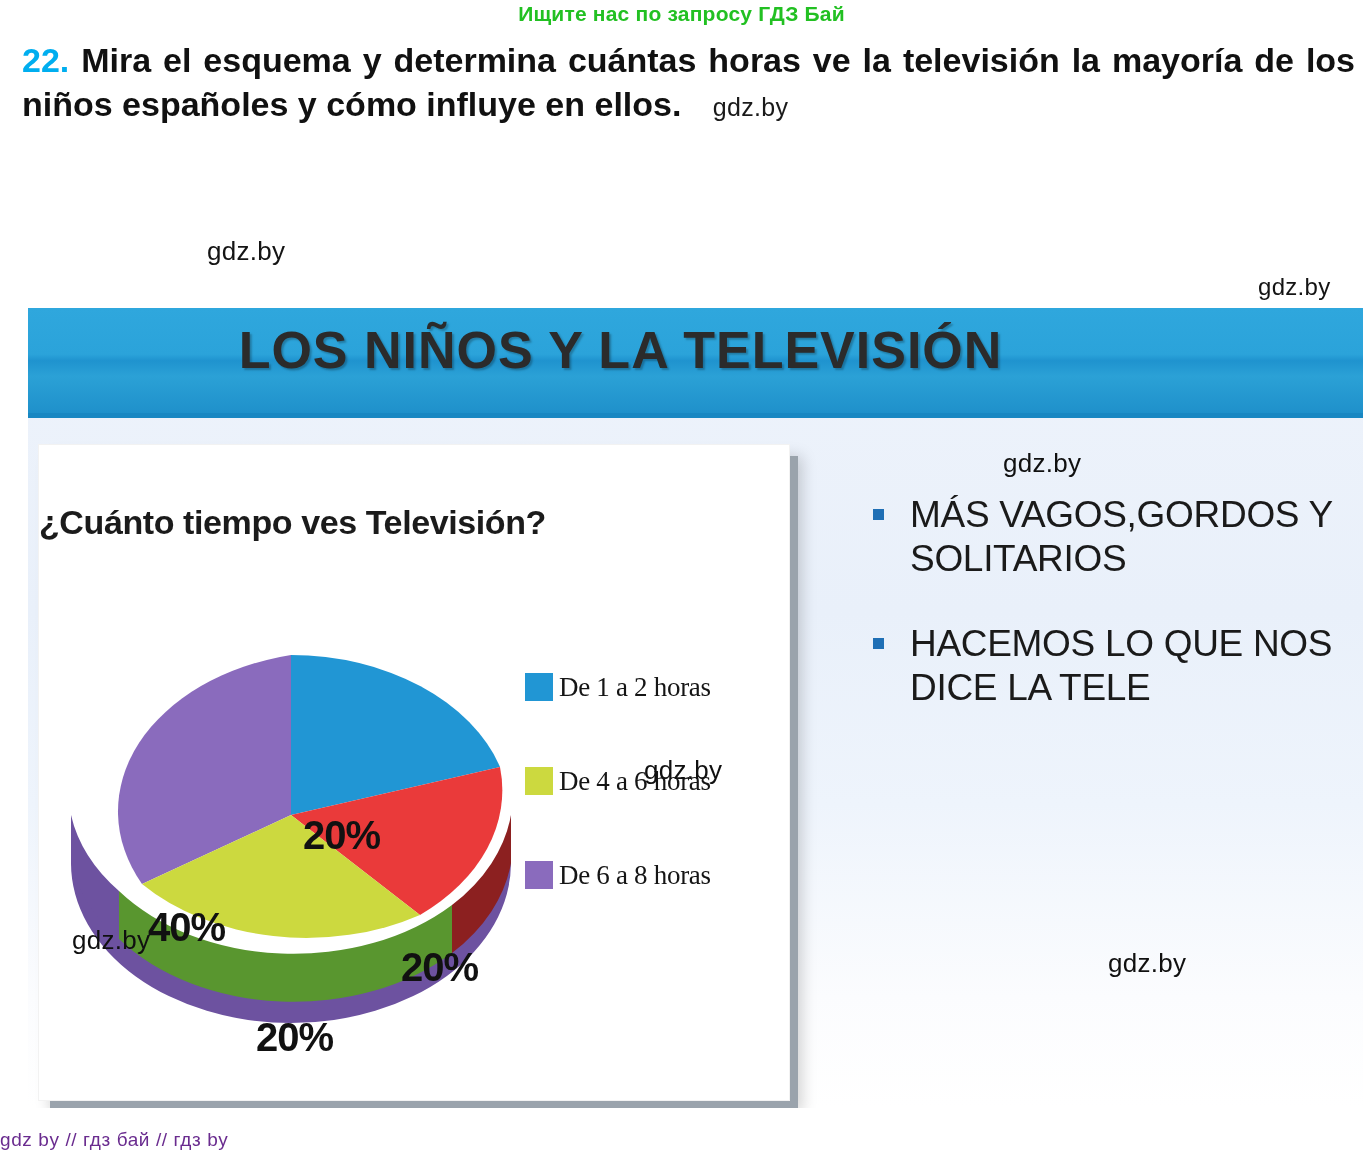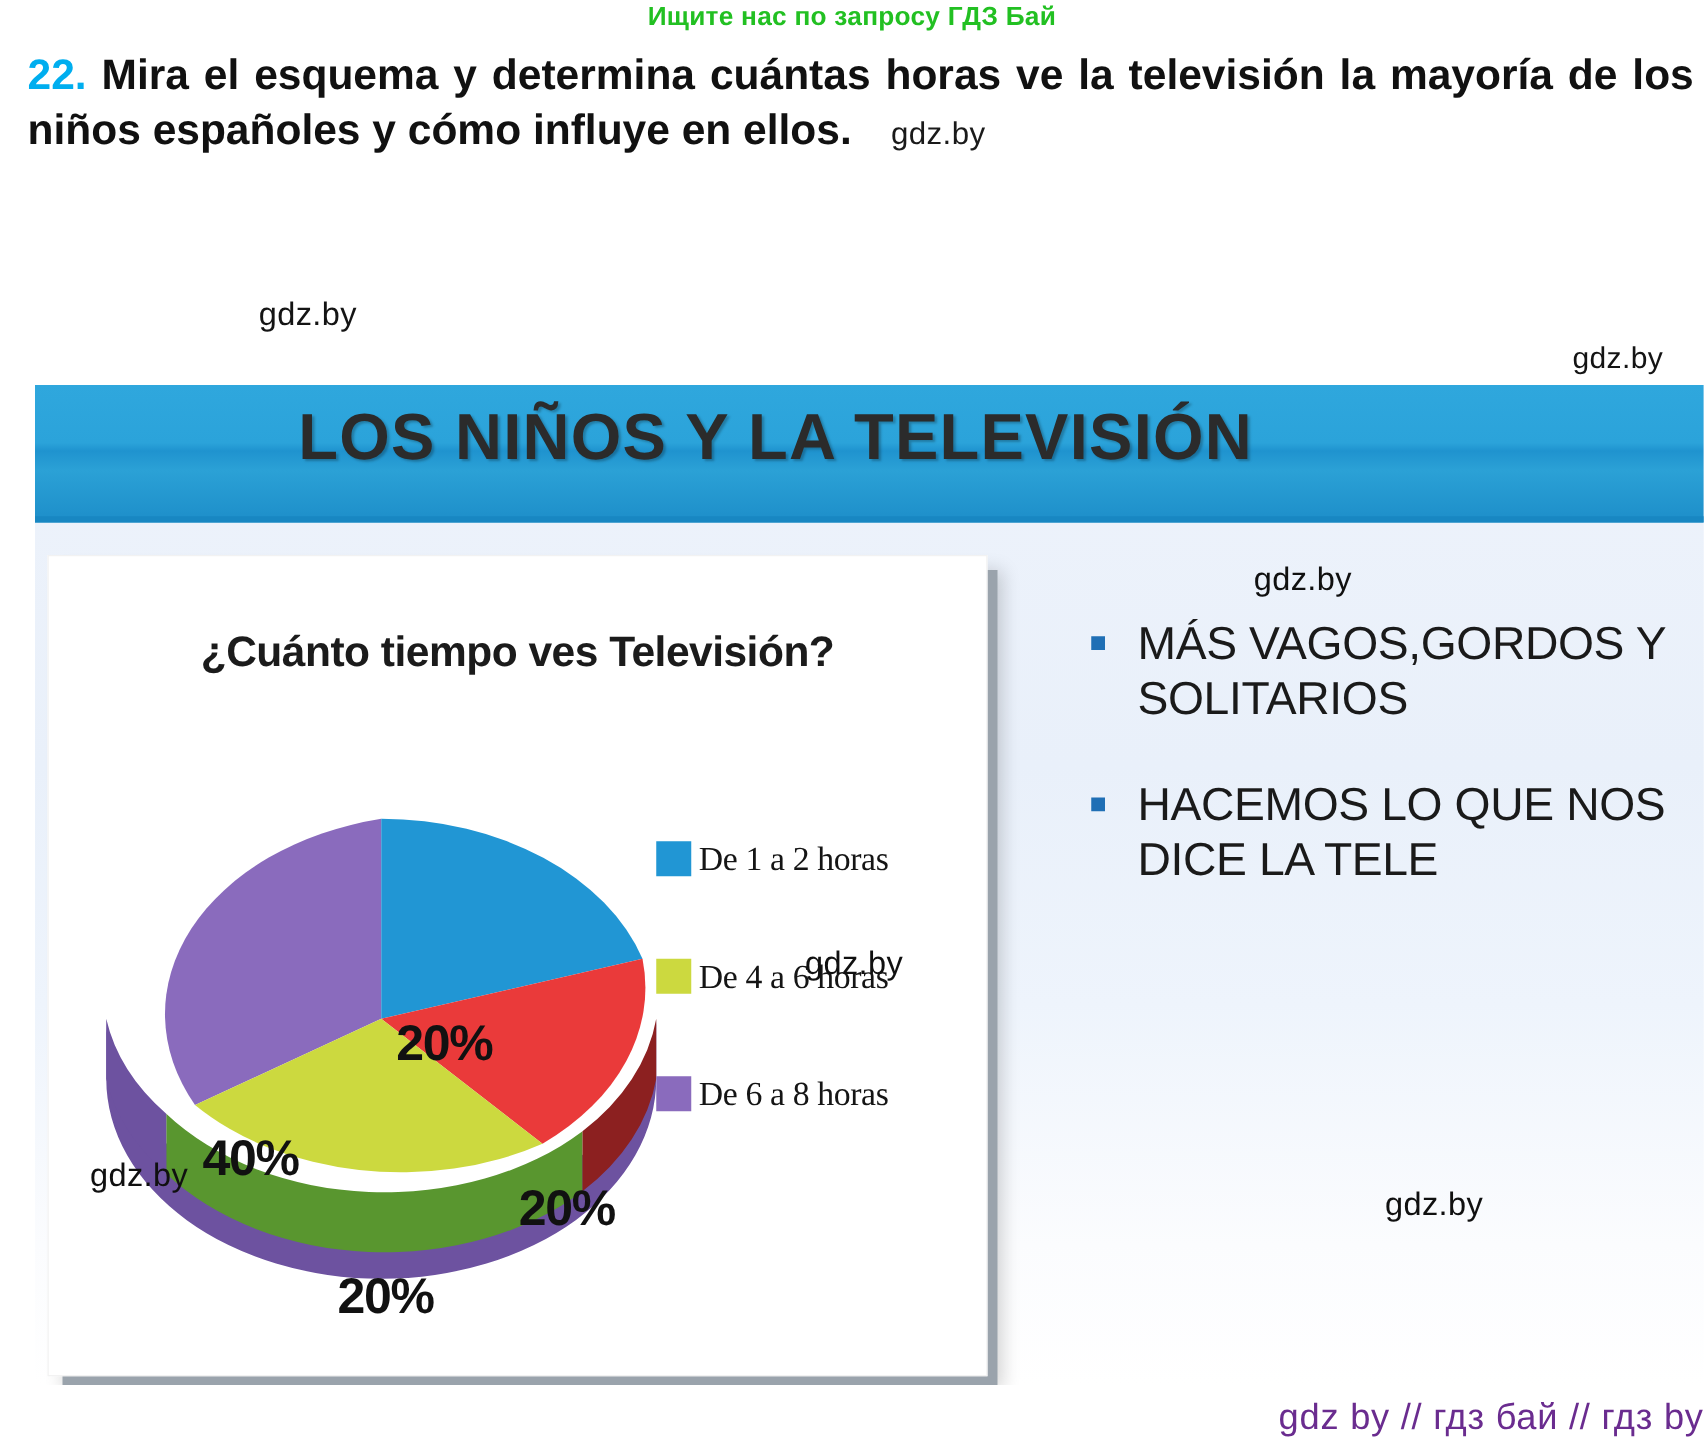--- a/index.html
+++ b/index.html
@@ -122,32 +122,32 @@
     width: 750px;
     height: 655px;
     background: #ffffff;
     box-shadow: 10px 10px 0 -2px #9aa3ac, 12px 12px 14px rgba(0,0,0,.18);
     border: 1px solid #f2f2f2;
   }
   .chart-title {
     position: absolute;
     left: 0; right: 0;
     top: 58px;
-    text-align: center;
+    text-align: left;
     font-size: 34px;
     font-weight: bold;
     color: #1b1b1b;
     font-family: "Liberation Sans", sans-serif;
     letter-spacing: -.4px;
   }
 
   
   .pie-wrap {
     position: absolute;
-    left: 31px;
+    left: 17px;
     top: 170px;
     width: 470px;
     height: 430px;
   }
   .pie-wrap svg { display: block; }
 
   .pie-label {
     position: absolute;
     font-size: 40px;
     font-weight: bold;
@@ -226,22 +226,22 @@
   .wm-c { left: 605px; top: 310px; }   
   .wm-d { left: 975px; top: 140px; }   
   .wm-e { left:  33px; top: 480px; }   
   .wm-h { left: 1080px; top: 640px; }  
 
   
   .footer {
     position: absolute;
     left: 0; right: 0;
     bottom: 8px;
-    text-align: right;
-    font-size: 29px;
+    text-align: left;
+    font-size: 19px;
     color: #6a2c8f;
     letter-spacing: .6px;
     font-family: "Liberation Sans", sans-serif;
   }
 </style>
 </head>
 <body>
 
 <div class="promo-bar">Ищите нас по запросу ГДЗ Бай</div>
 

